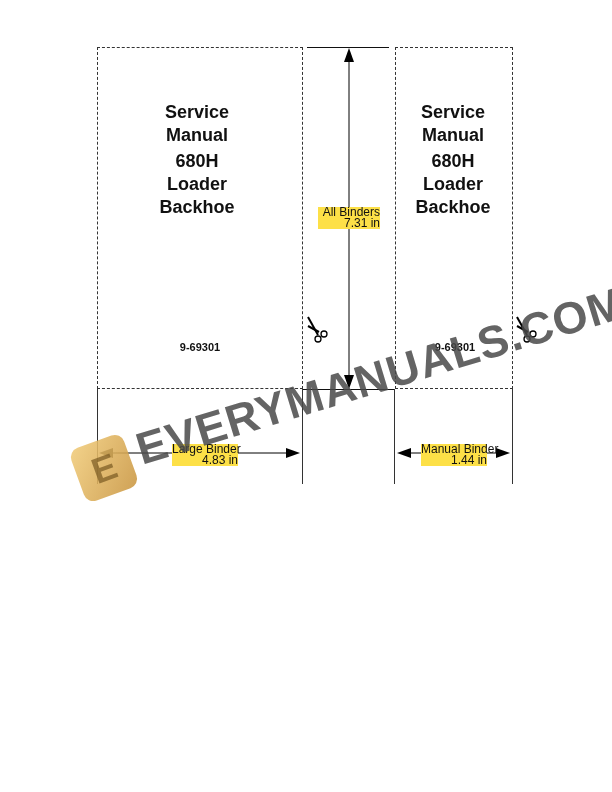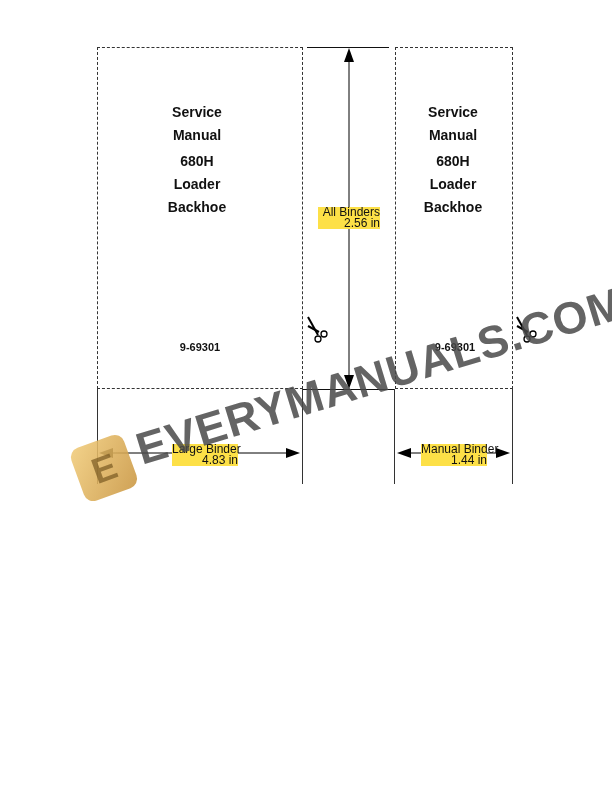--- a/index.html
+++ b/index.html
@@ -1,19 +1,19 @@
 <!DOCTYPE html>
 <html><head>
 <meta charset="utf-8">
 <style>
   html, body { margin:0; padding:0; background:#ffffff; }
   body { width:612px; height:792px; position:relative; overflow:hidden; font-family:"Liberation Sans", sans-serif; color:#000; }
   .abs { position:absolute; }
   .dash-box { position:absolute; border:1.3px dashed #333; box-sizing:border-box; }
-  .title-block { position:absolute; text-align:center; font-weight:bold; font-size:14px; line-height:23px; color:#111; }
+  .title-block { position:absolute; text-align:center; font-weight:bold; font-size:18px; line-height:23px; color:#111; }
   .title-block div { white-space:nowrap; }
   .partno { position:absolute; font-weight:bold; font-size:11px; color:#111; text-align:center;margin-top:24px; }
   .vline { position:absolute; width:1px; background:#333; }
   .hline { position:absolute; height:1px; background:#111; }
   .dim-label { position:absolute; font-size:12px; line-height:11px; text-align:right; color:#111; background:#fde047; white-space:nowrap; }
   .watermark { position:absolute; left:0; top:0; width:612px; height:792px; pointer-events:none; }
 </style>
 </head>
 <body>
 
@@ -46,21 +46,21 @@
 <div class="vline" style="left:394px; top:389px; height:95px;"></div>
 <div class="vline" style="left:512px; top:389px; height:95px;"></div>
 
 <svg class="abs" style="left:338px; top:46px;" width="22" height="346">
   <line x1="11" y1="10" x2="11" y2="336" stroke="#000" stroke-width="1"></line>
   <polygon points="11,2 6,16 16,16" fill="#000"></polygon>
   <polygon points="11,343 6,329 16,329" fill="#000"></polygon>
 </svg>
 <div class="dim-label" style="left:318px; top:207px; width:62px;">
   <div>All Binders</div>
-  <div>2.56 in</div>
+  <div>7.31 in</div>
 </div>
 
 <svg class="abs" style="left:97px; top:446px;" width="206" height="14">
   <line x1="10" y1="7" x2="196" y2="7" stroke="#000" stroke-width="1"></line>
   <polygon points="2,7 16,2 16,12" fill="#000"></polygon>
   <polygon points="203,7 189,2 189,12" fill="#000"></polygon>
 </svg>
 <div class="dim-label" style="left:172px; top:444px; width:66px;">
   <div>Large Binder</div>
   <div>4.83 in</div>

